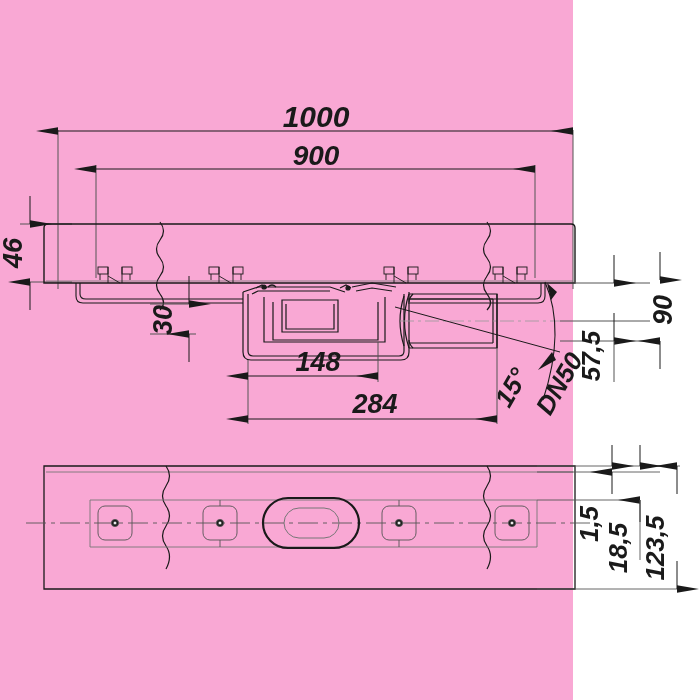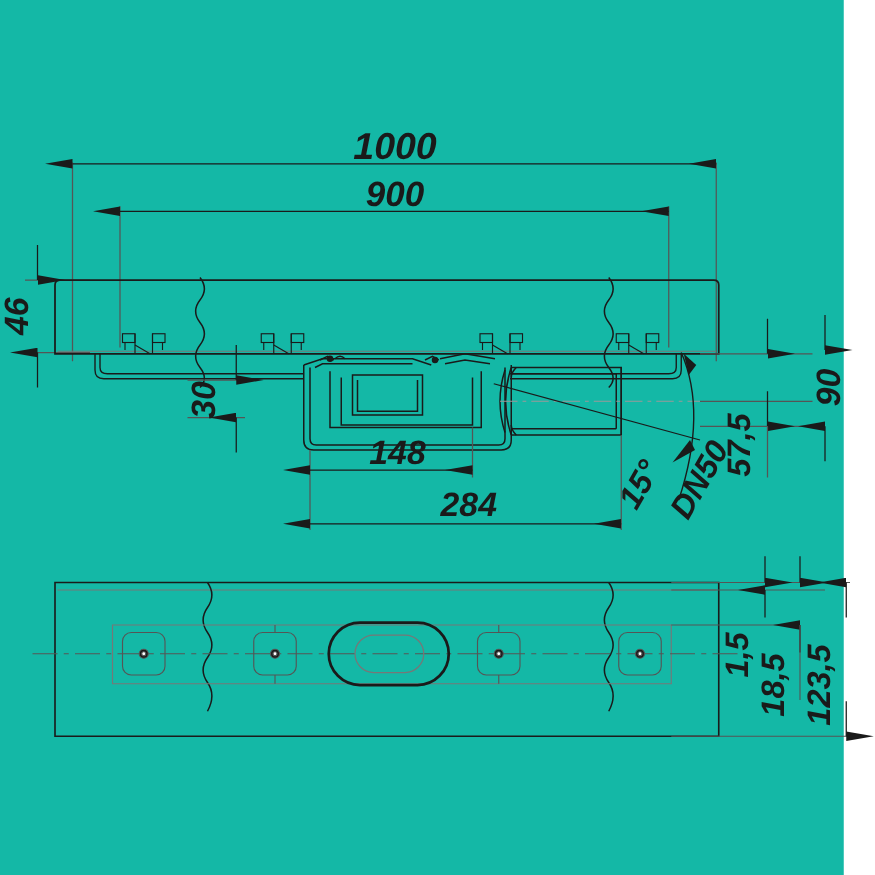--- a/index.html
+++ b/index.html
@@ -8,23 +8,23 @@
     background: #ffffff;
   }
   body {
     width: 700px;
     height: 700px;
     font-family: "Liberation Sans", sans-serif;
     overflow: hidden;
   }
   #drawing-root {
     position: relative;
-    width: 675px;
+    width: 573px;
     height: 700px;
-    background: #14b8a6;
+    background: #f9a8d4;
   }
   svg#tech-drawing {
     display: block;
     width: 700px;
     height: 700px;
   }
   .dim-text {
     font-family: "Liberation Sans", sans-serif;
     font-style: italic;
     font-weight: bold;

